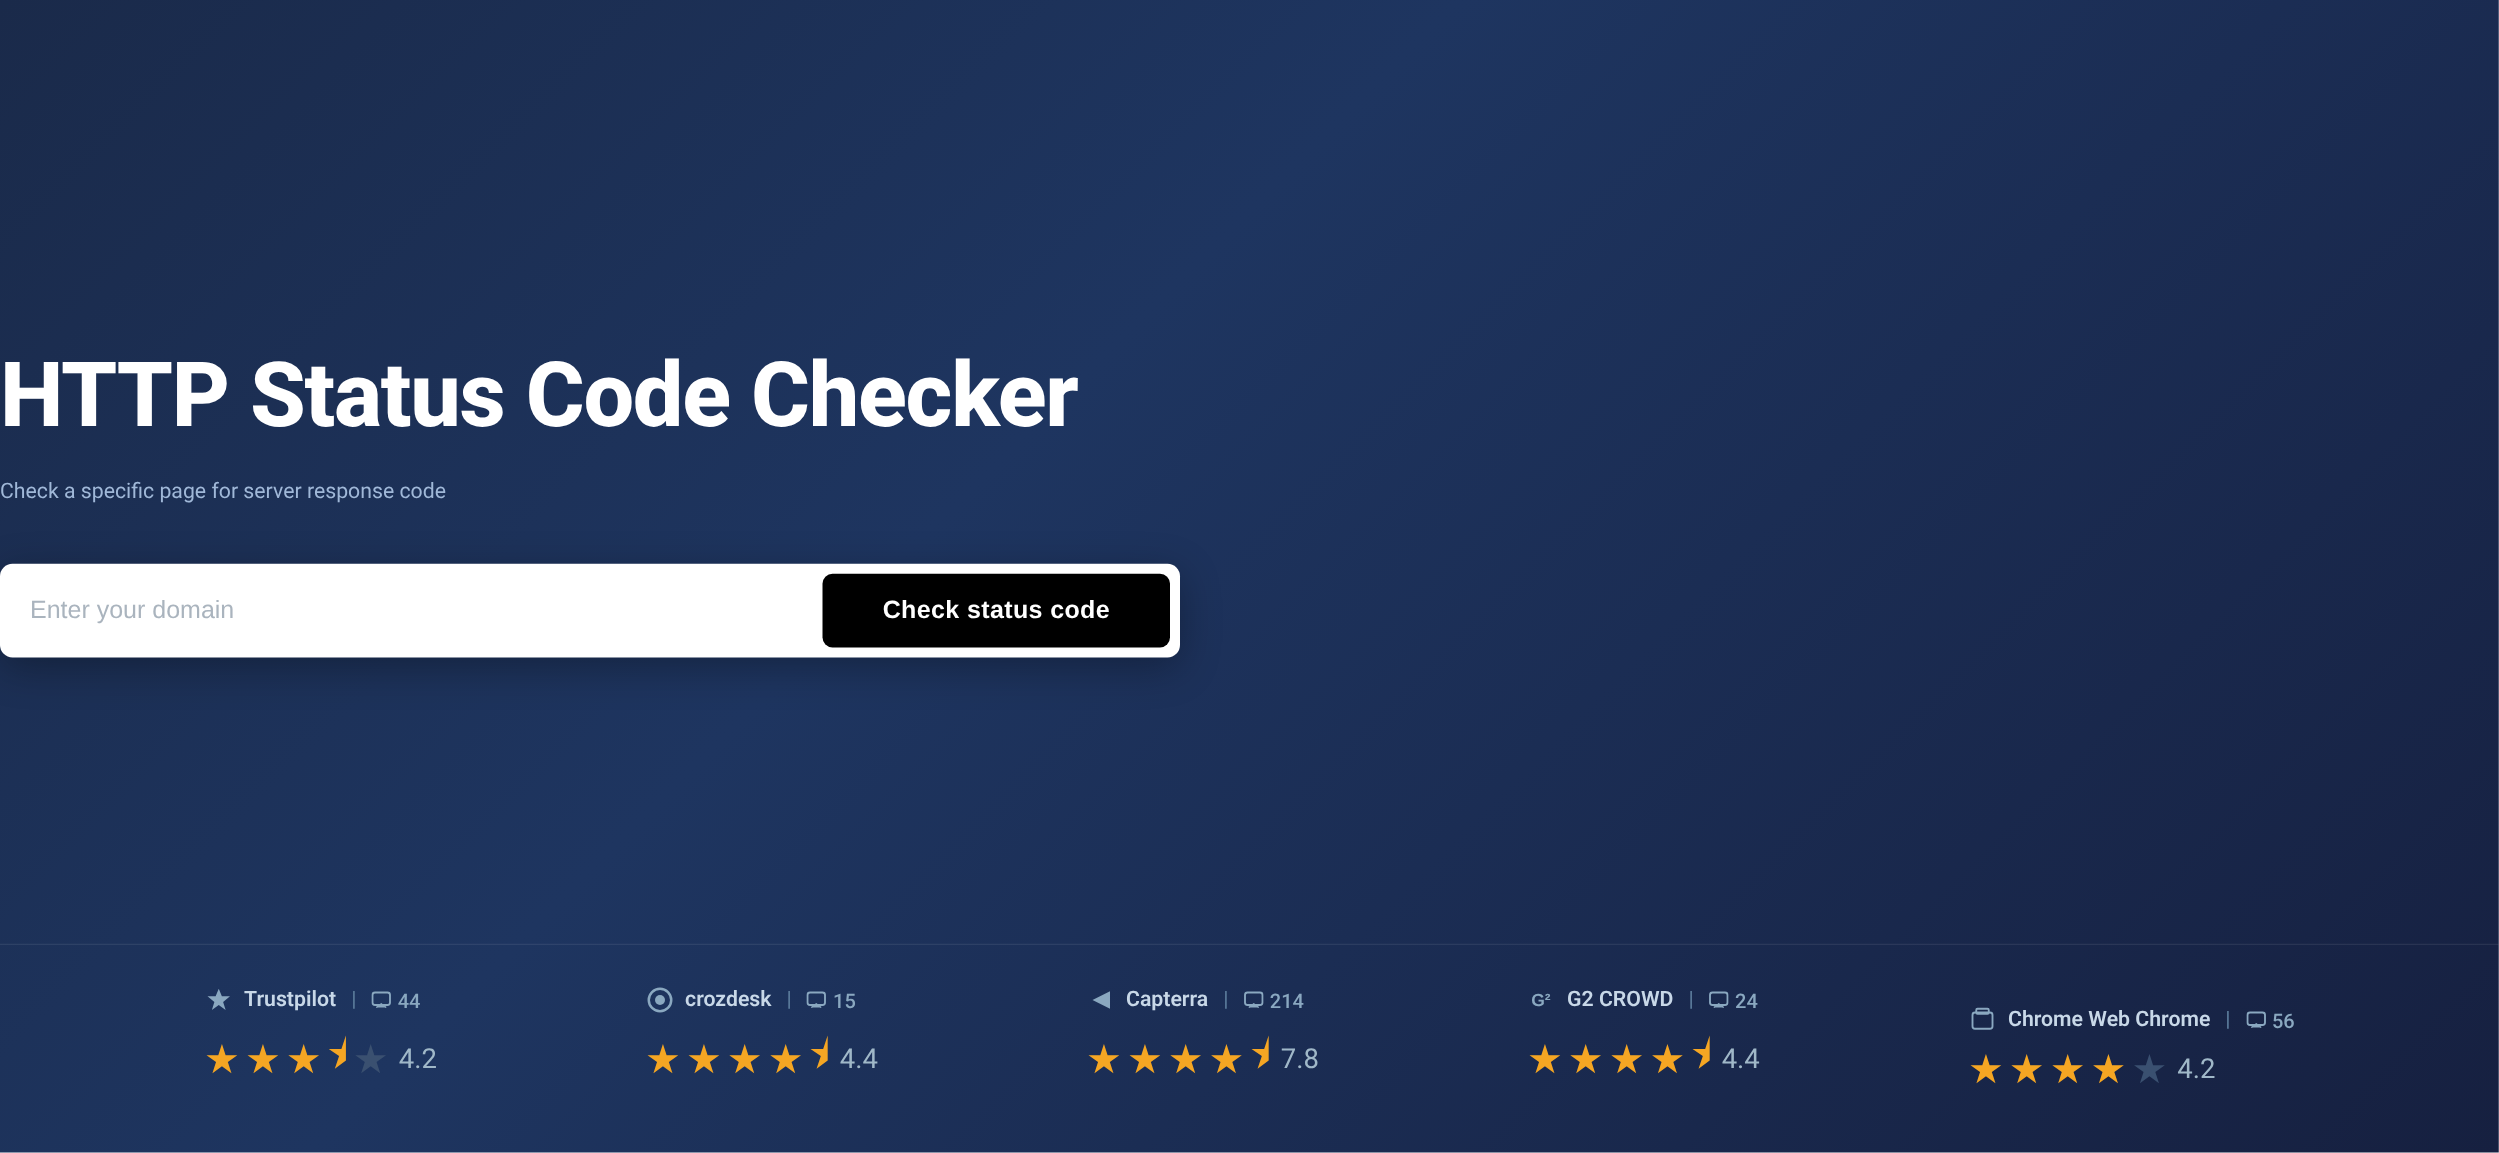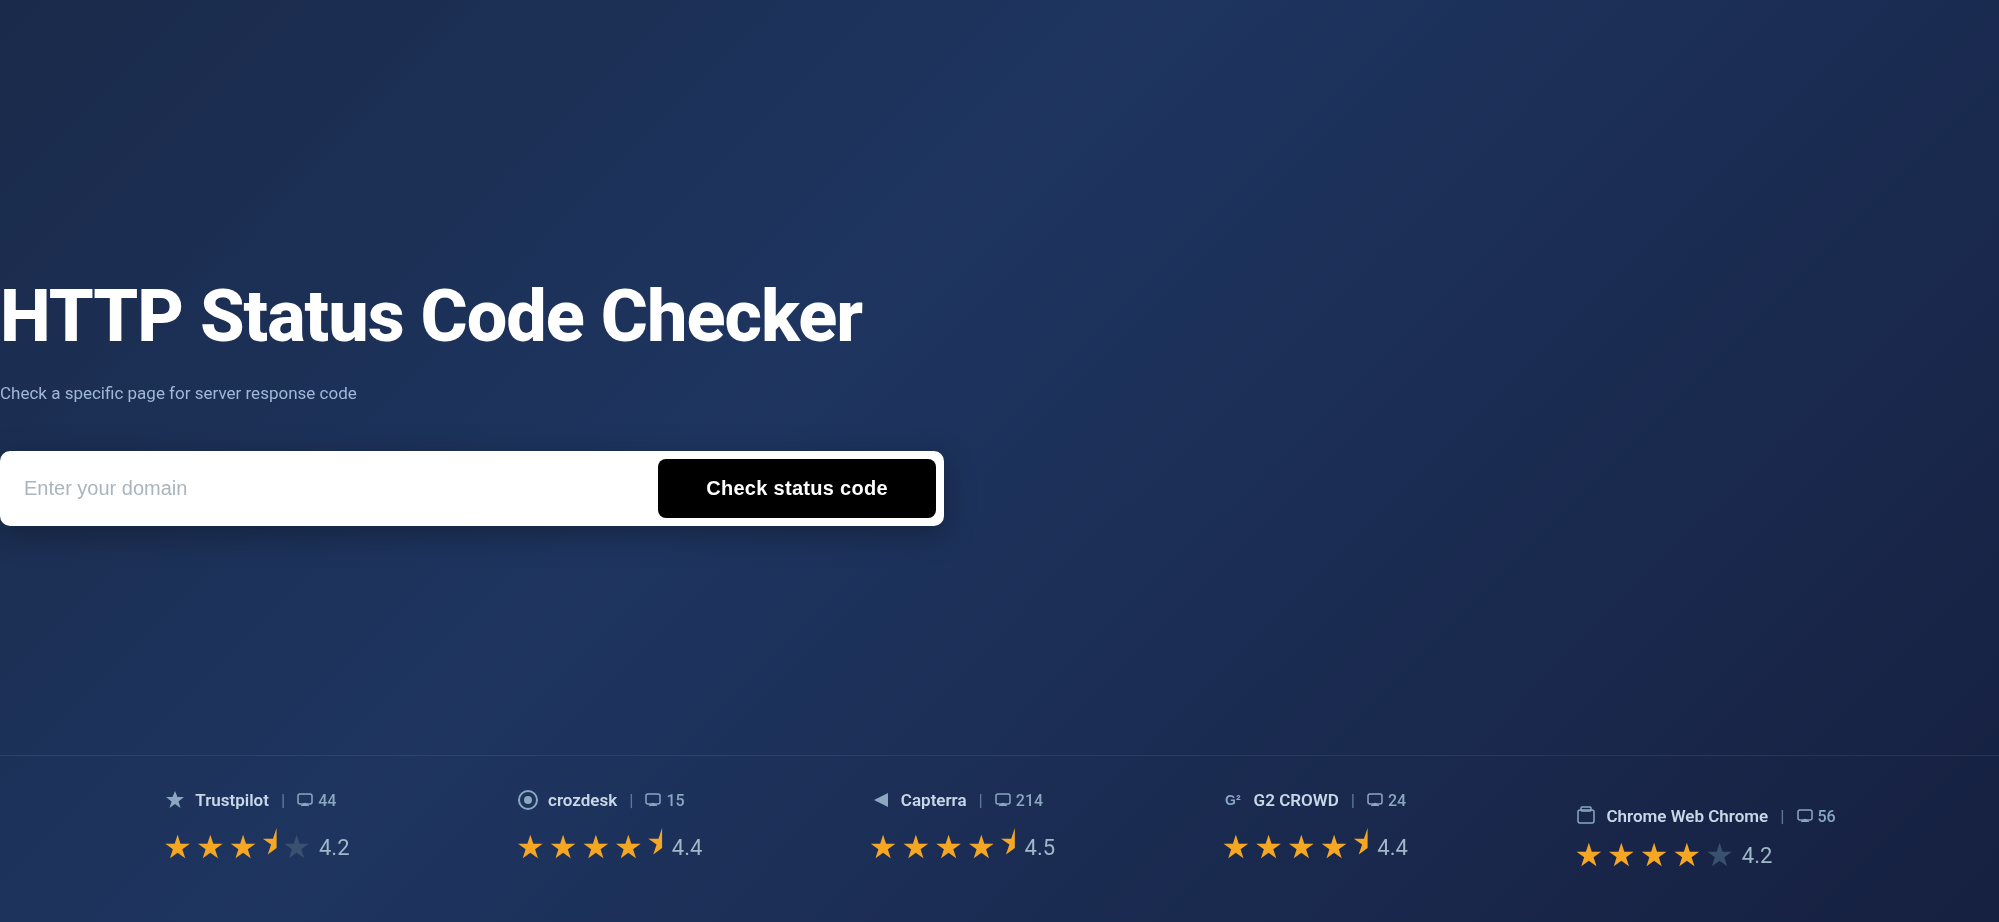--- a/index.html
+++ b/index.html
@@ -243,21 +243,21 @@
           </svg>
           214
         </span>
       </div>
       <div class="stars-row">
         <span class="star">★</span>
         <span class="star">★</span>
         <span class="star">★</span>
         <span class="star">★</span>
         <span class="star" style="color:#f5a623;">⯨</span>
-        <span class="rating-number">4.5</span>
+        <span class="rating-number">7.8</span>
       </div>
     </div>
     <div class="rating-item">
       <div class="rating-header">
         <span class="platform-icon">
           <svg width="22" height="22" viewBox="0 0 22 22" fill="none">
             <text x="2" y="16" font-size="14" font-weight="800" fill="#8aa8c0" font-family="Arial">G²</text>
           </svg>
         </span>
         <span class="platform-name">G2 CROWD</span>

